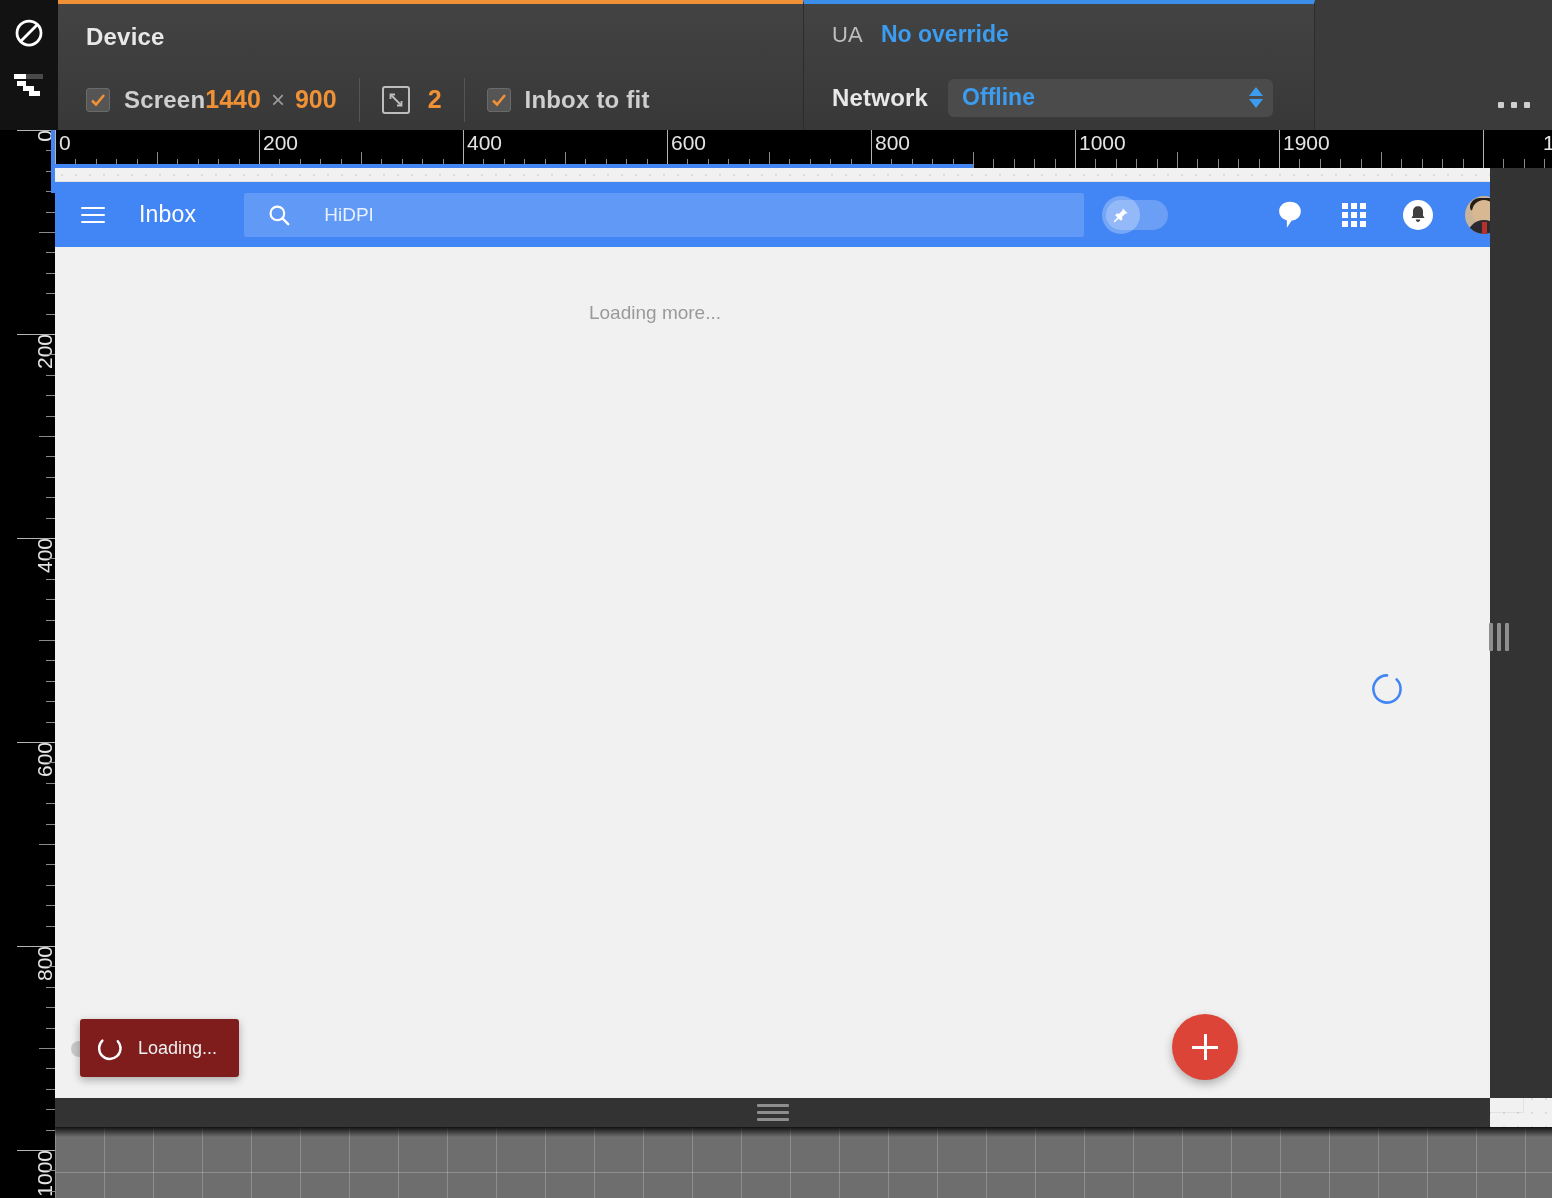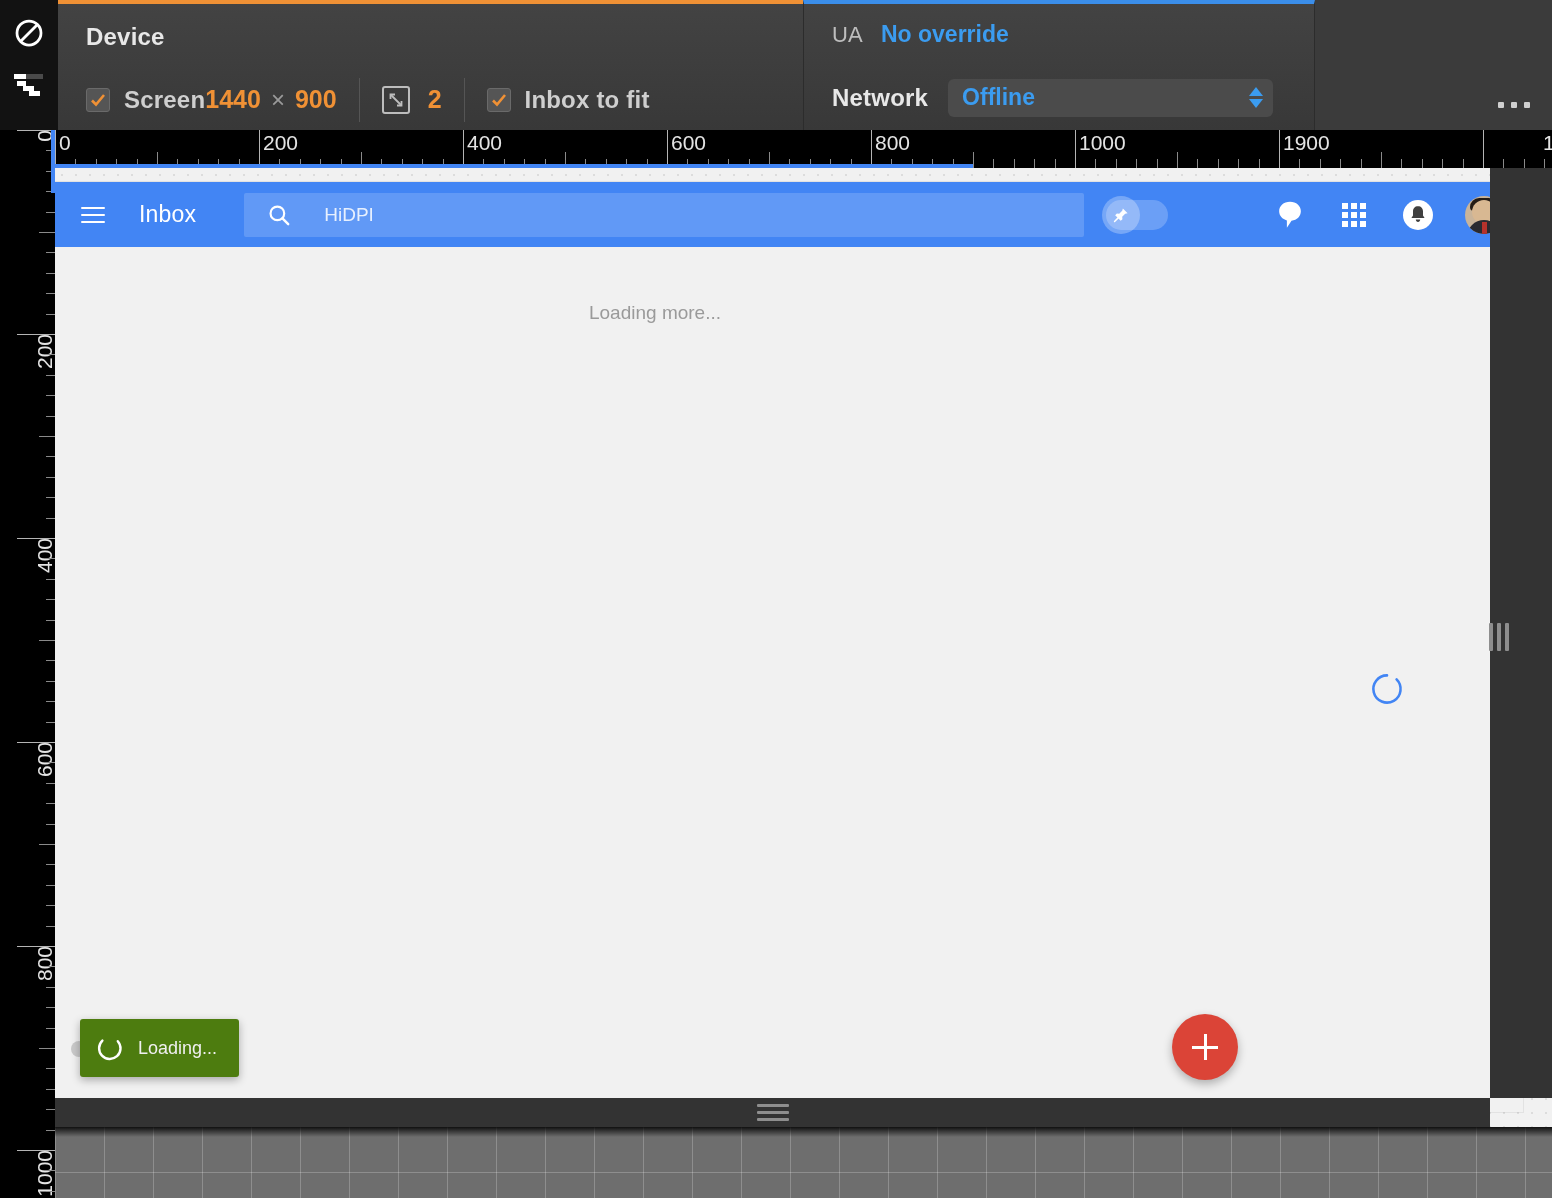--- a/index.html
+++ b/index.html
@@ -271,21 +271,21 @@
     box-shadow: 0 4px 10px rgba(0,0,0,.28);
     display: flex; align-items: center; justify-content: center;
     cursor: pointer;
   }
   .fab .plus-h { position: absolute; width: 26px; height: 3px; background: #fff; }
   .fab .plus-v { position: absolute; width: 3px; height: 26px; background: #fff; }
 
   .toast {
     position: absolute; left: 25px; top: 772px;
     min-width: 140px; height: 58px;
-    background: #4d7c0f;
+    background: #7f1d1d;
     border-radius: 3px;
     box-shadow: 0 3px 8px rgba(0,0,0,.3);
     display: flex; align-items: center;
     padding: 0 22px 0 16px;
     gap: 14px;
   }
   .toast .t-spin { width: 28px; height: 28px; flex: none; }
   .toast .t-text { color: #f0f0f0; font-size: 18px; white-space: nowrap; }
   .toast-dot {
     position: absolute; left: 16px; top: 794px;

